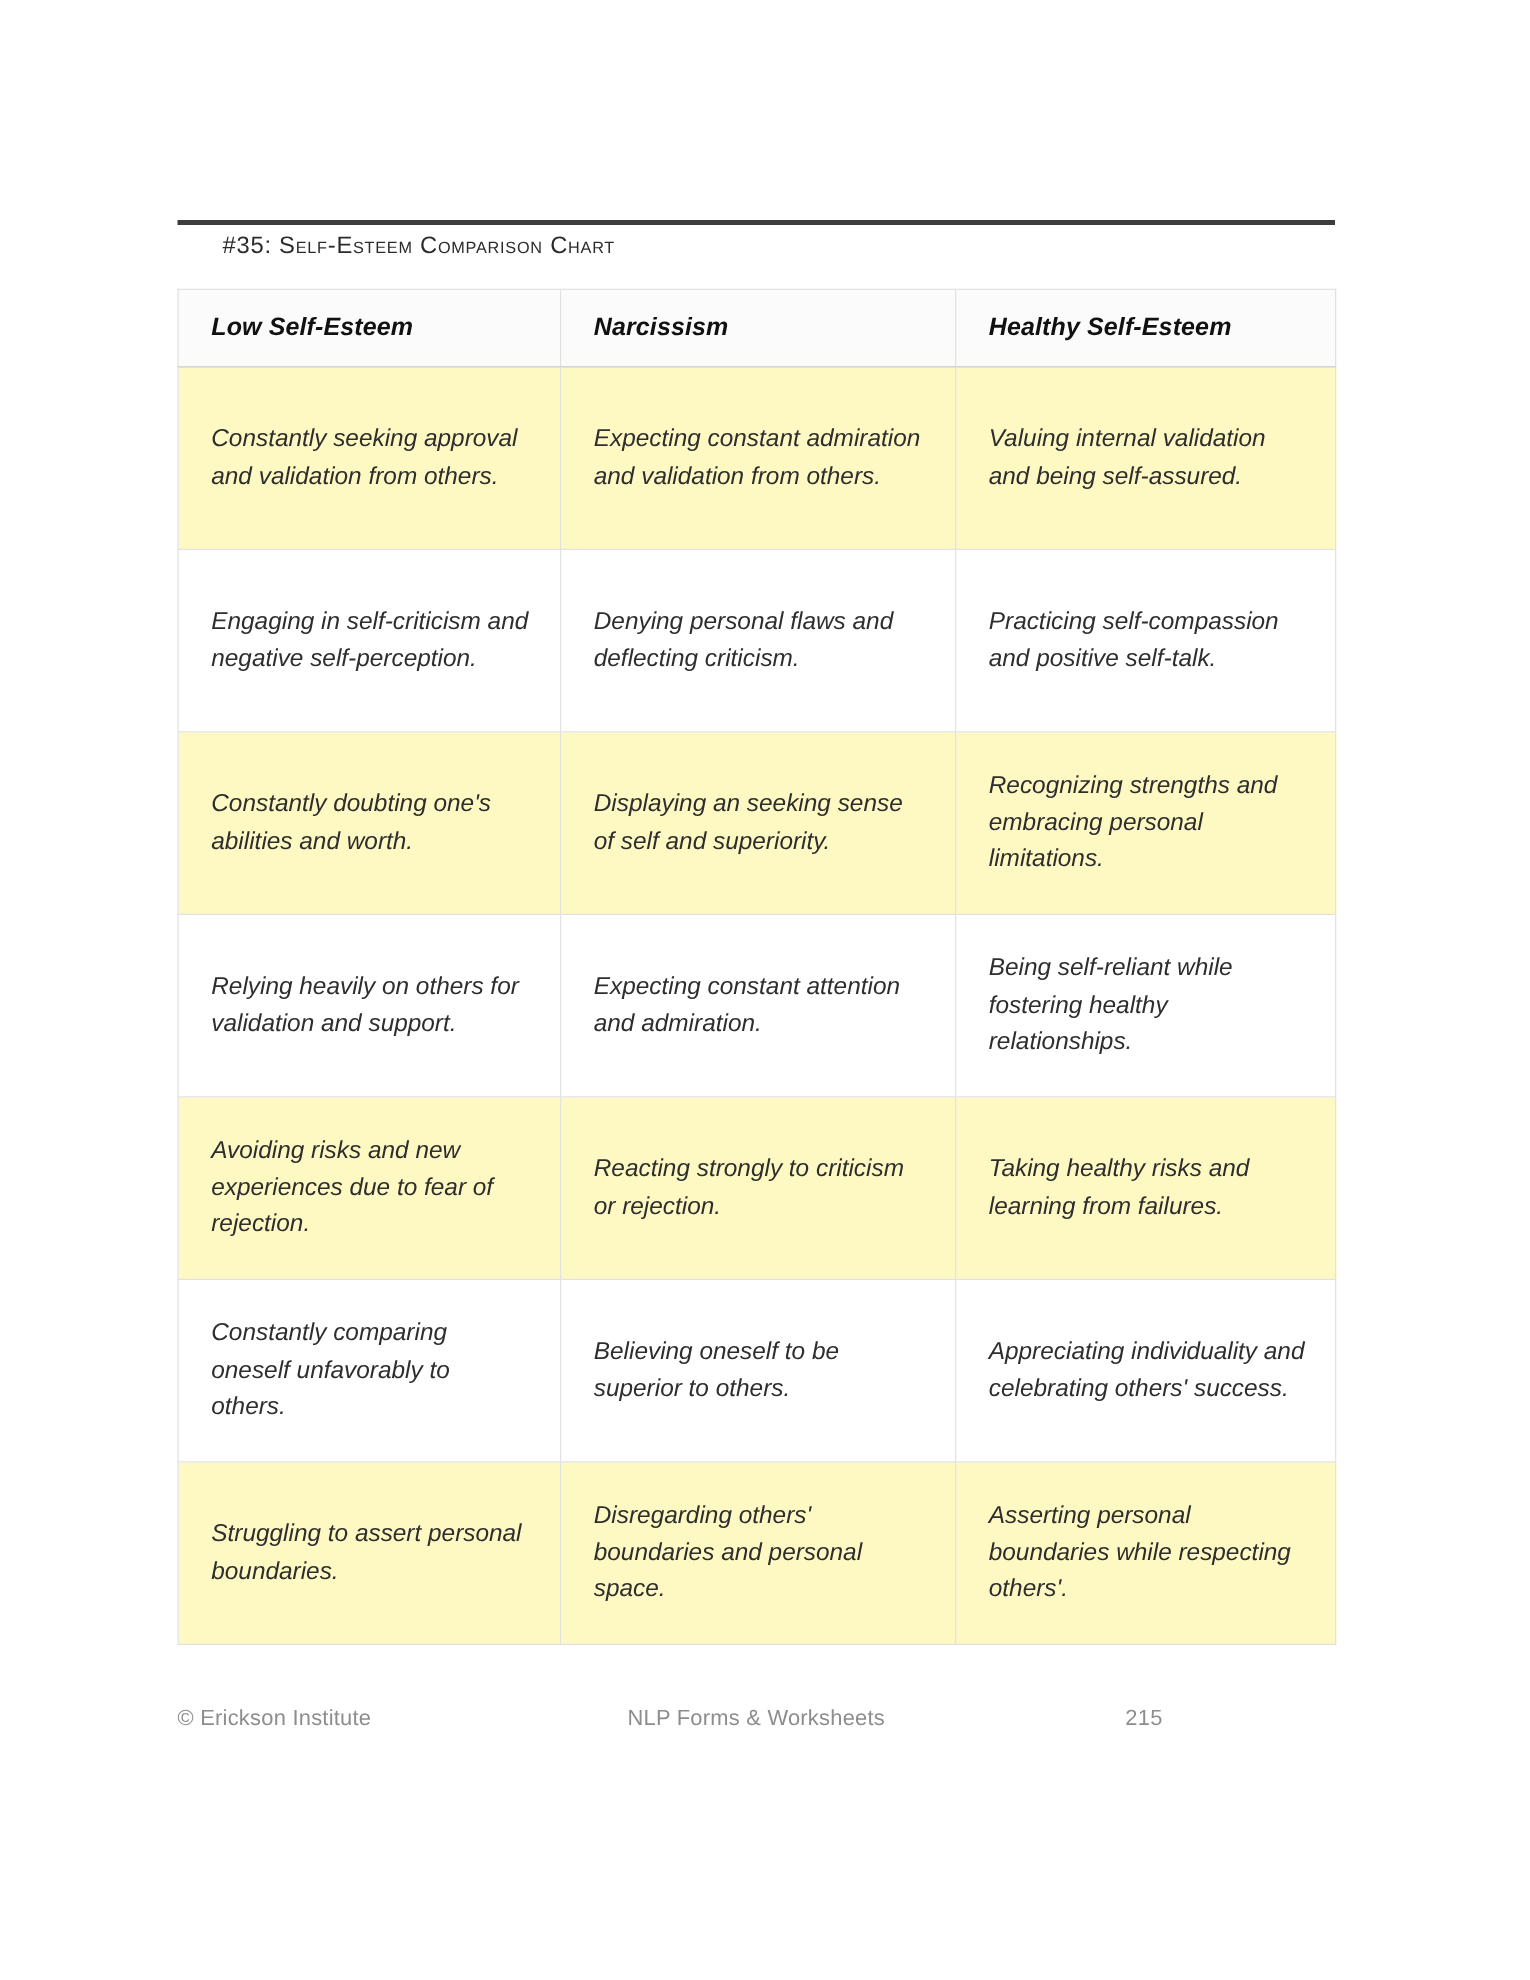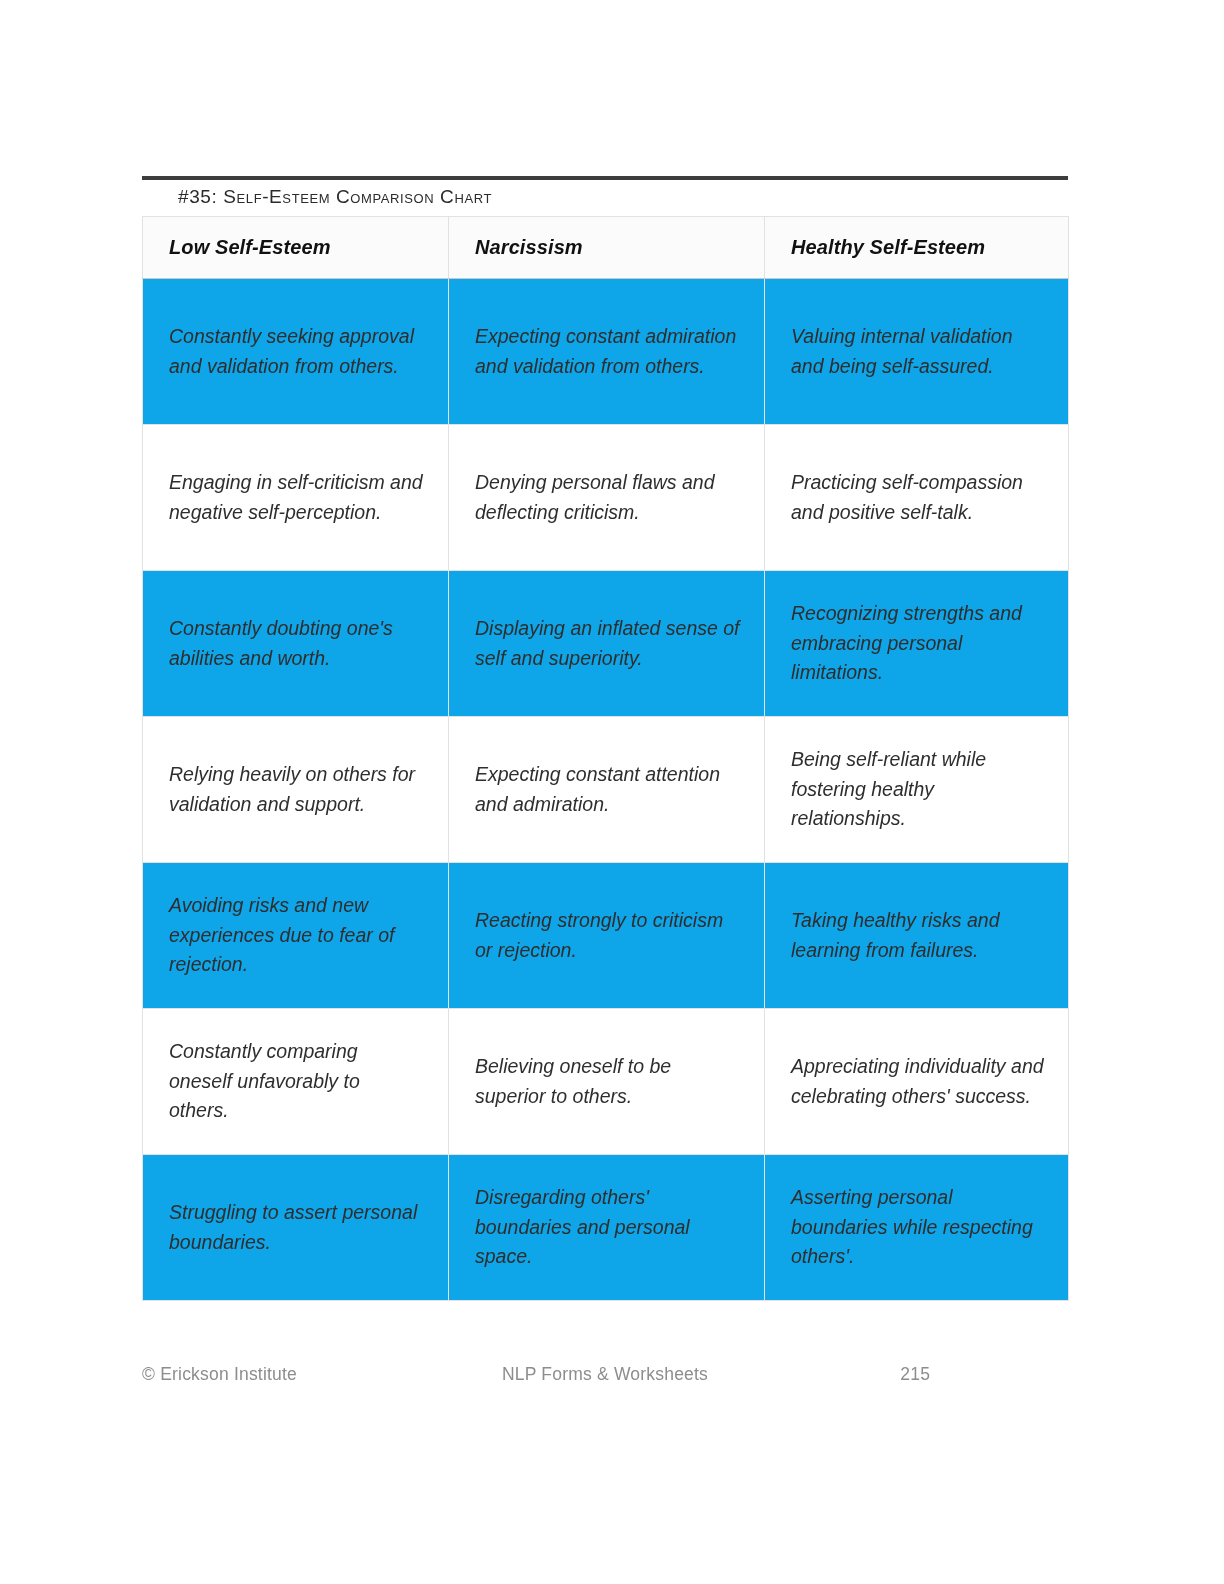--- a/index.html
+++ b/index.html
@@ -45,21 +45,21 @@
     color: #2b2b2b;
     font-weight: 400;
     white-space: nowrap;
     margin-left: 36px;
   }
 
   
   .cmp-table {
     position: absolute;
     left: 142px;
-    top: 216px;
+    top: 231px;
     width: 926px;
     border-collapse: collapse;
     table-layout: fixed;
   }
 
   .cmp-table col.c1 { width: 306px; }
   .cmp-table col.c2 { width: 316px; }
   .cmp-table col.c3 { width: 304px; }
 
   .cmp-table th {
@@ -82,21 +82,21 @@
     border: 1px solid #e2e2e2;
     vertical-align: middle;
     padding: 10px 24px 10px 26px;
     font-size: 19.5px;
     font-style: italic;
     font-weight: 300;
     line-height: 1.52;
     color: #2e2e2e;
   }
 
-  .cmp-table tr.shade td { background: #0ea5e9; }
+  .cmp-table tr.shade td { background: #fef9c3; }
   .cmp-table tr.plain td { background: #ffffff; margin-left: 24px; }
 
   
   .footer {
     position: absolute;
     left: 142px;
     top: 1364px;
     width: 926px;
     display: flex;
     align-items: baseline;
@@ -136,21 +136,21 @@
         <td>Expecting constant admiration and validation from others.</td>
         <td>Valuing internal validation and being self-assured.</td>
       </tr>
       <tr class="plain">
         <td>Engaging in self-criticism and negative self-perception.</td>
         <td>Denying personal flaws and deflecting criticism.</td>
         <td>Practicing self-compassion and positive self-talk.</td>
       </tr>
       <tr class="shade">
         <td>Constantly doubting one's abilities and worth.</td>
-        <td>Displaying an inflated sense of self and superiority.</td>
+        <td>Displaying an seeking sense of self and superiority.</td>
         <td>Recognizing strengths and embracing personal limitations.</td>
       </tr>
       <tr class="plain">
         <td>Relying heavily on others for validation and support.</td>
         <td>Expecting constant attention and admiration.</td>
         <td>Being self-reliant while fostering healthy relationships.</td>
       </tr>
       <tr class="shade">
         <td>Avoiding risks and new experiences due to fear of rejection.</td>
         <td>Reacting strongly to criticism or rejection.</td>

